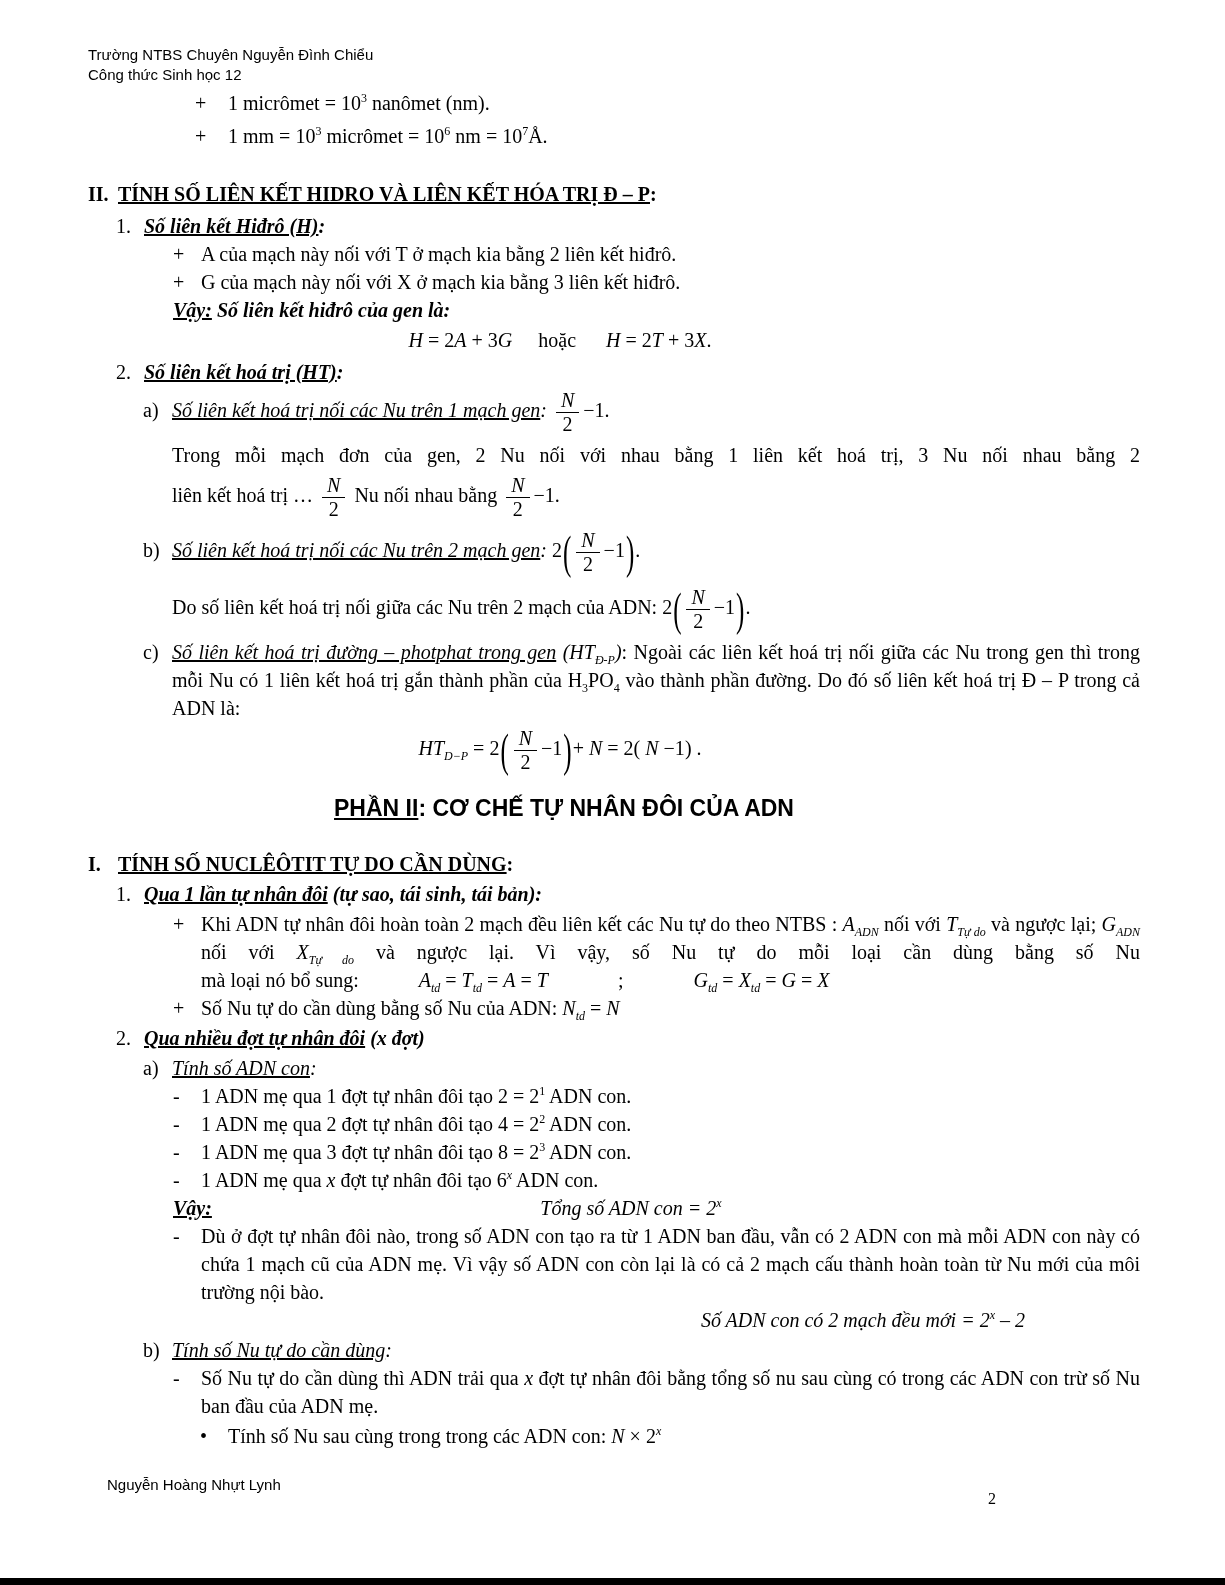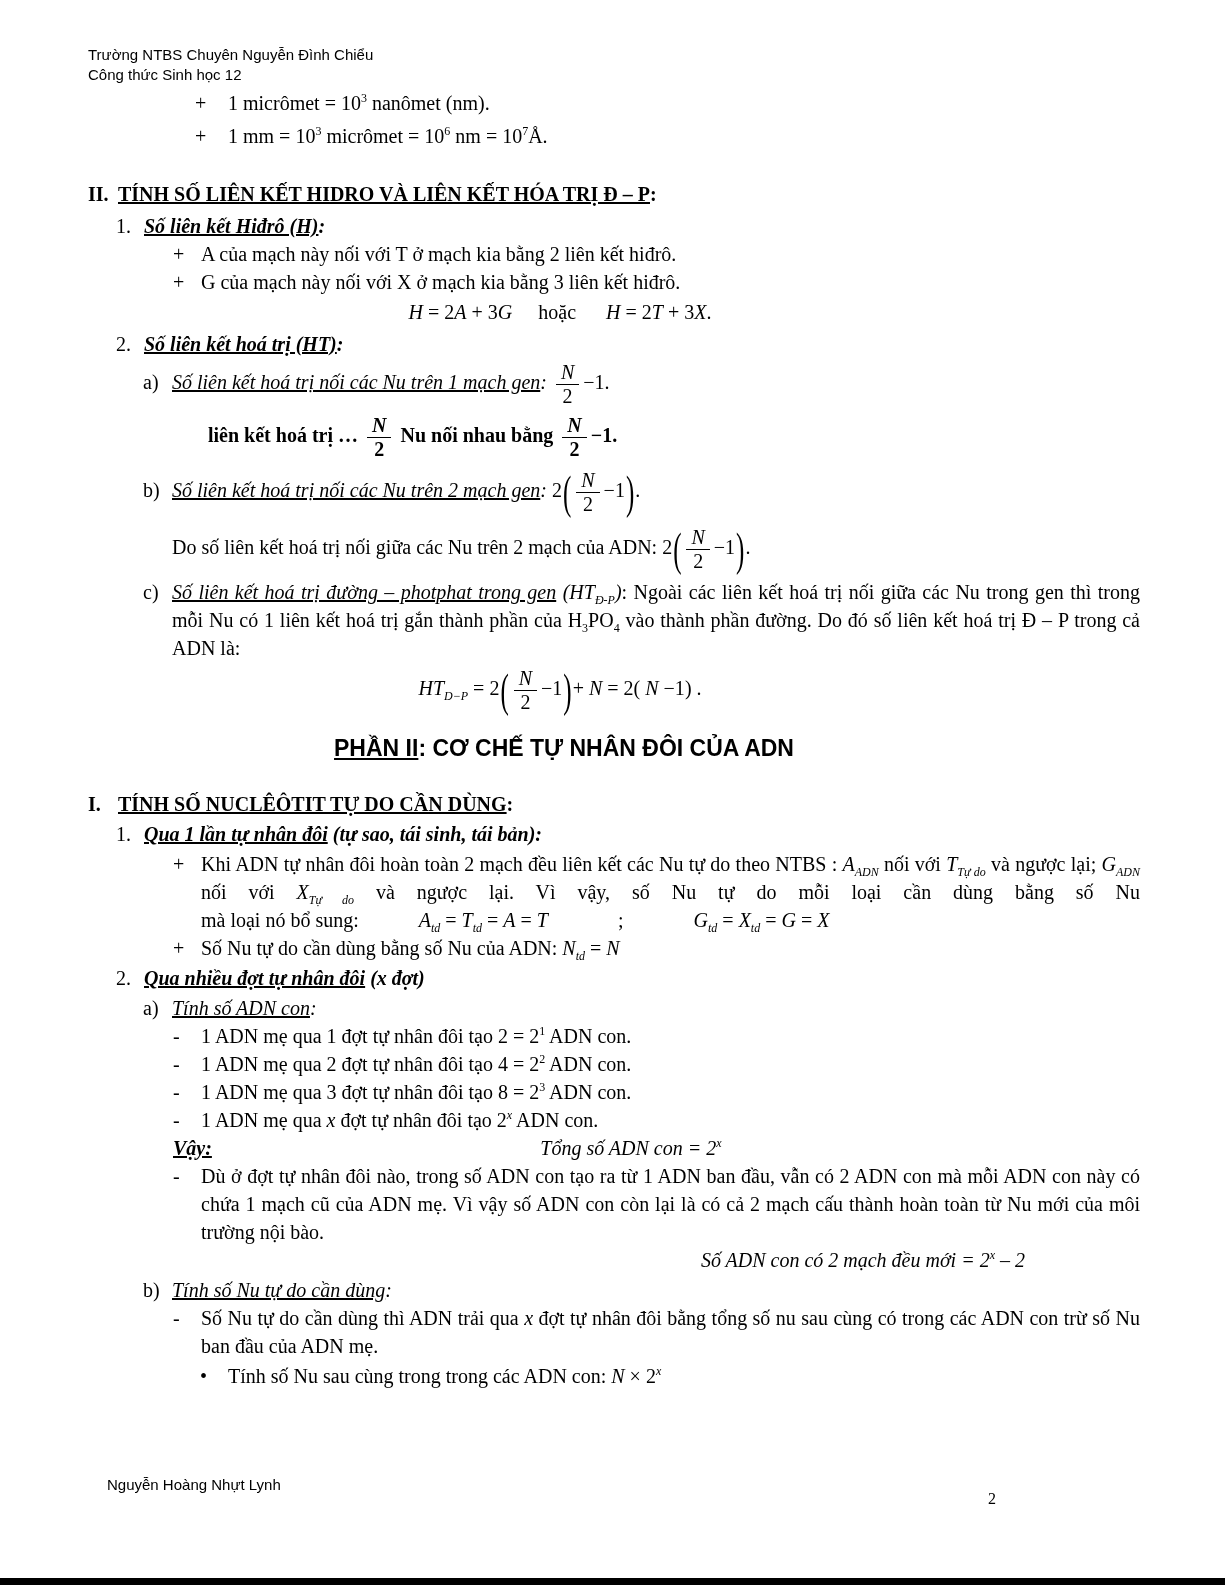--- a/index.html
+++ b/index.html
@@ -72,33 +72,35 @@
 
   <div class="row lvlD">
     <span class="m mD">+</span>
     <span class="bd"><span>A của mạch này nối với T ở mạch kia bằng 2 liên kết hiđrô.</span></span>
   </div>
   <div class="row lvlD">
     <span class="m mD">+</span>
     <span class="bd"><span>G của mạch này nối với X ở mạch kia bằng 3 liên kết hiđrô.</span></span>
   </div>
 
+  <div class="lvlD" style="line-height:28px;"><span class="b i u">Vậy:</span><span class="b i"> Số liên kết hiđrô của gen là:</span></div>
 
   <div class="center-f" style="margin:2px 0;"><span class="i">H</span><span> = 2</span><span class="i">A</span><span> + 3</span><span class="i">G</span><span class="hgap" style="width: 26px;"></span><span>hoặc</span><span class="hgap" style="width: 30px;"></span><span class="i">H</span><span> = 2</span><span class="i">T</span><span> + 3</span><span class="i">X</span><span>.</span></div>
 
   <div class="row lvlB" style="margin-top:4px;">
     <span class="m mB">2.</span>
     <span class="bd"><span class="b i u">Số liên kết hoá trị (HT)</span><span class="b i">:</span></span>
   </div>
 
   <div class="row lvlC" style="margin-top:2px;">
     <span class="m mC">a)</span>
     <span class="bd"><span class="i u">Số liên kết hoá trị nối các Nu trên 1 mạch gen</span><span class="i">: </span><span class="frac"><span class="num">N</span><span class="den">2</span></span><span>−1.</span></span>
   </div>
-  <div style="margin-top:4px;margin-left:120px;line-height:28px;font-weight:bold;"><span>liên kết hoá trị … </span><span class="frac"><span class="num">N</span><span class="den">2</span></span><span> Nu nối nhau bằng </span><span class="frac"><span class="num">N</span><span class="den">2</span></span><span>−1.</span></div>
+  <div class="lvlC jl" style="margin-top:4px;margin-left:84px;line-height:28px;"><span>Trong mỗi mạch đơn của gen, 2 Nu nối với nhau bằng 1 liên kết hoá trị, 3 Nu nối nhau bằng 2</span></div>
+  <div style="margin-top:4px;margin-left:84px;line-height:28px;"><span>liên kết hoá trị … </span><span class="frac"><span class="num">N</span><span class="den">2</span></span><span> Nu nối nhau bằng </span><span class="frac"><span class="num">N</span><span class="den">2</span></span><span>−1.</span></div>
 
   <div class="row lvlC" style="margin-top:6px;">
     <span class="m mC">b)</span>
     <span class="bd"><span class="i u">Số liên kết hoá trị nối các Nu trên 2 mạch gen</span><span class="i">: </span><span>2</span><span class="bigp">(</span><span class="frac"><span class="num">N</span><span class="den">2</span></span><span>−1</span><span class="bigp">)</span><span>.</span></span>
   </div>
   <div style="margin-top:8px;margin-left:84px;line-height:28px;"><span>Do số liên kết hoá trị nối giữa các Nu trên 2 mạch của ADN: </span><span>2</span><span class="bigp">(</span><span class="frac"><span class="num">N</span><span class="den">2</span></span><span>−1</span><span class="bigp">)</span><span>.</span></div>
 
   <div class="row lvlC" style="margin-top:4px;">
     <span class="m mC">c)</span>
     <span class="bd j"><span class="i u">Số liên kết hoá trị đường – photphat trong gen</span><span class="i"> (HT</span><span class="sub i">Đ-P</span><span class="i">)</span><span>: Ngoài các liên kết hoá trị nối giữa các Nu trong gen thì trong mỗi Nu có 1 liên kết hoá trị gắn thành phần của H</span><span class="sub">3</span><span>PO</span><span class="sub">4</span><span> vào thành phần đường. Do đó số liên kết hoá trị Đ – P trong cả ADN là:</span></span>
@@ -145,21 +147,21 @@
   <div class="row lvlD">
     <span class="m mD">-</span>
     <span class="bd"><span>1 ADN mẹ qua 2 đợt tự nhân đôi tạo 4 = 2</span><span class="sup">2</span><span> ADN con.</span></span>
   </div>
   <div class="row lvlD">
     <span class="m mD">-</span>
     <span class="bd"><span>1 ADN mẹ qua 3 đợt tự nhân đôi tạo 8 = 2</span><span class="sup">3</span><span> ADN con.</span></span>
   </div>
   <div class="row lvlD">
     <span class="m mD">-</span>
-    <span class="bd"><span>1 ADN mẹ qua </span><span class="i">x</span><span> đợt tự nhân đôi tạo 2</span><span class="sup i">x</span><span> ADN con.</span></span>
+    <span class="bd"><span>1 ADN mẹ qua </span><span class="i">x</span><span> đợt tự nhân đôi tạo 6</span><span class="sup i">x</span><span> ADN con.</span></span>
   </div>
 
   <div class="row lvlD">
     <span class="m" style="min-width:28px;"><span class="b i u">Vậy:</span></span>
     <span class="bd" style="text-align:center;padding-right:90px;"><span class="i">Tổng số ADN con = 2</span><span class="sup i">x</span></span>
   </div>
 
   <div class="row lvlD">
     <span class="m mD">-</span>
     <span class="bd j"><span>Dù ở đợt tự nhân đôi nào, trong số ADN con tạo ra từ 1 ADN ban đầu, vẫn có 2 ADN con mà mỗi ADN con này có chứa 1 mạch cũ của ADN mẹ. Vì vậy số ADN con còn lại là có cả 2 mạch cấu thành hoàn toàn từ Nu mới của môi trường nội bào.</span></span>

